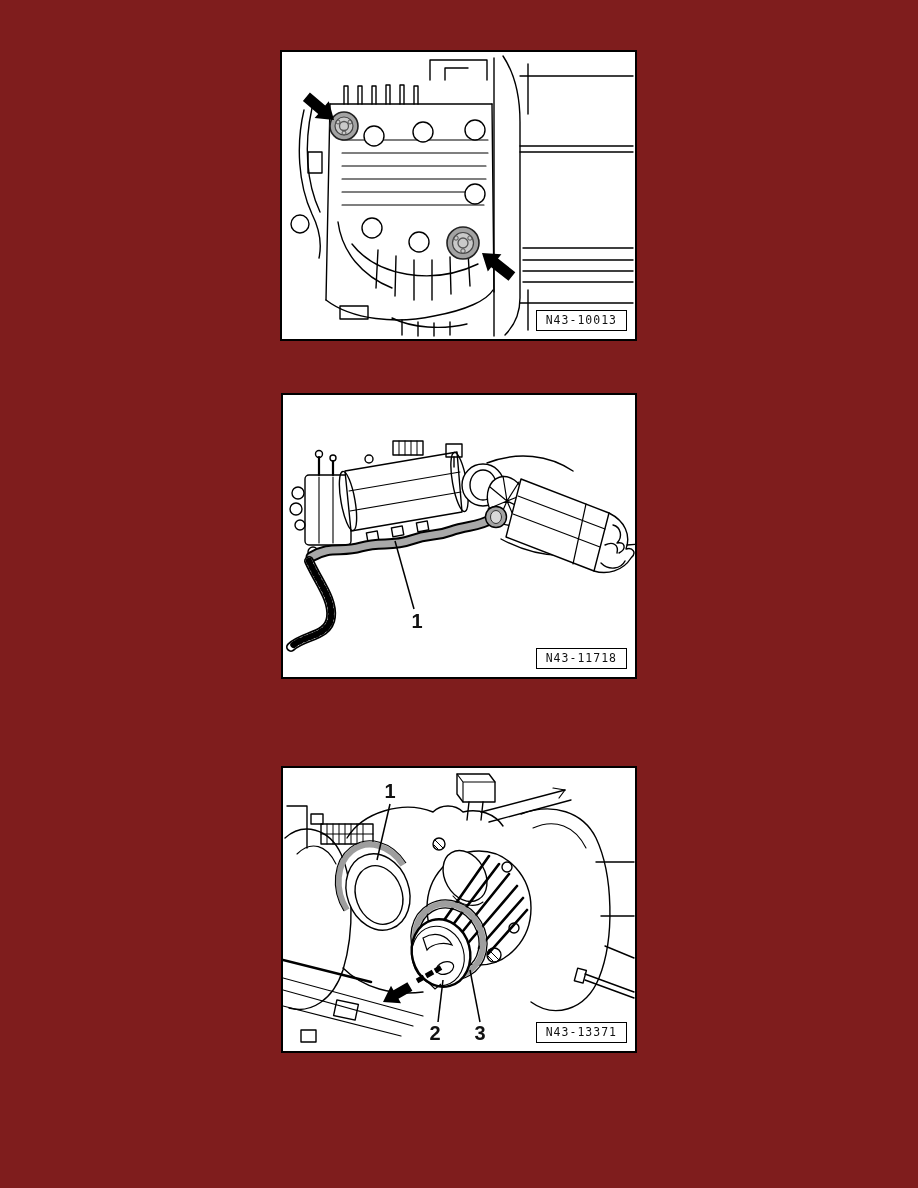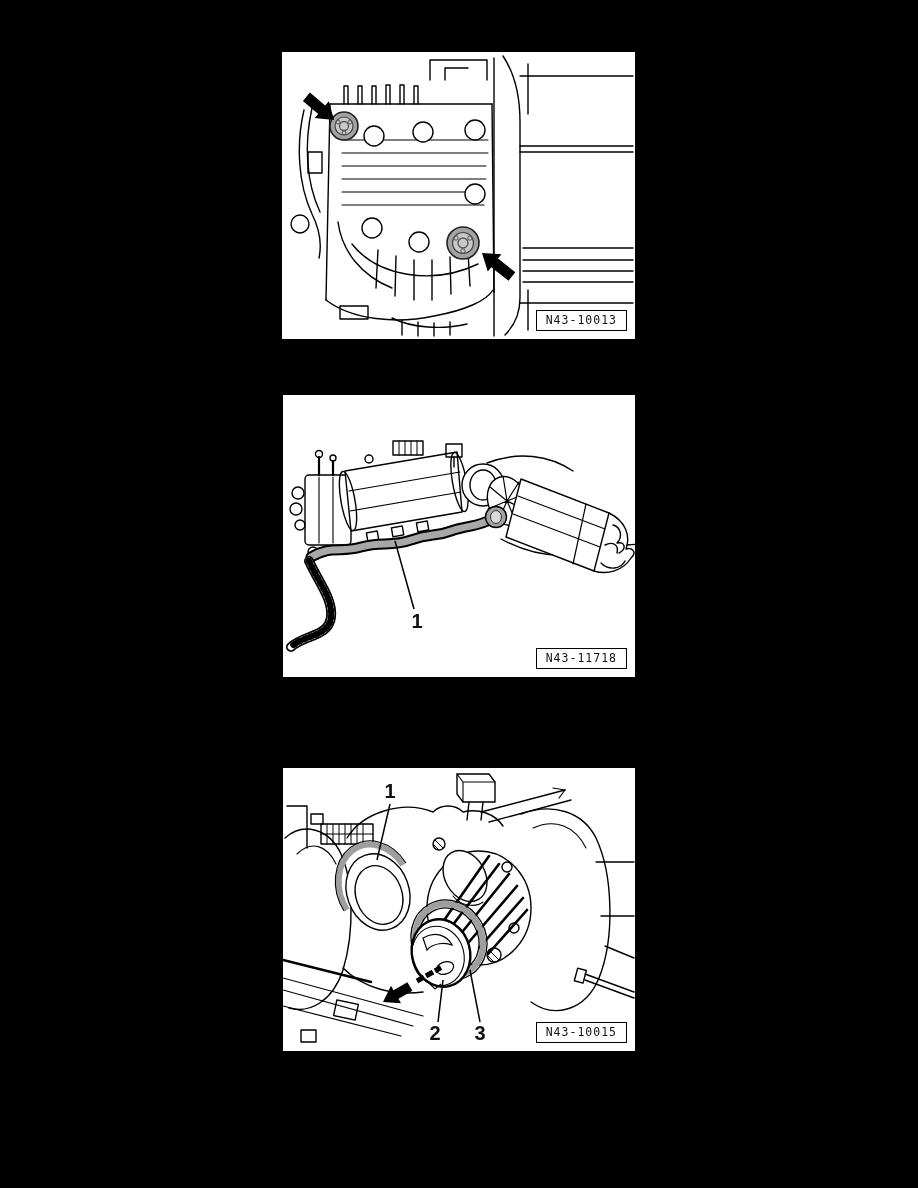--- a/index.html
+++ b/index.html
@@ -1,16 +1,16 @@
 <!DOCTYPE html>
 <html><head>
 <meta charset="utf-8">
 <style>
   html,body{margin:0;padding:0;background:#ffffff;}
-  .page{position:relative;width:918px;height:1188px;background:#000000;overflow:hidden;
+  .page{position:relative;width:918px;height:1188px;background:#7f1d1d;overflow:hidden;
         font-family:"Liberation Sans",sans-serif;}
   .fig{position:absolute;box-sizing:border-box;border:2px solid #000;background:#fff;}
   .fig svg{position:absolute;left:0;top:0;width:100%;height:100%;}
   .fig-label{position:absolute;right:8px;bottom:8px;border:1.5px solid #000;background:#fff;
              padding:2px 9px 3px;font-family:"DejaVu Sans Mono",monospace;font-size:11.5px;
              letter-spacing:1px;color:#111;line-height:1.25;}
   .callout{font-family:"Liberation Sans",sans-serif;font-weight:bold;font-size:20px;fill:#111;}
   #fig1{left:280px;top:50px;width:357px;height:291px;}
   #fig2{left:281px;top:393px;width:356px;height:286px;}
   #fig3{left:281px;top:766px;width:356px;height:287px;}
@@ -237,17 +237,17 @@
         <path d="M197,254 L187,202"></path>
       </g>
 
       <g>
         <text class="callout" x="107" y="30" text-anchor="middle">1</text>
         <text class="callout" x="152" y="272" text-anchor="middle">2</text>
         <text class="callout" x="197" y="272" text-anchor="middle">3</text>
       </g>
     </svg>
     <div class="fig-label">
-      <span>N43-10015</span>
+      <span>N43-13371</span>
     </div>
   </figure>
 
 </div>
 
 </body></html>

